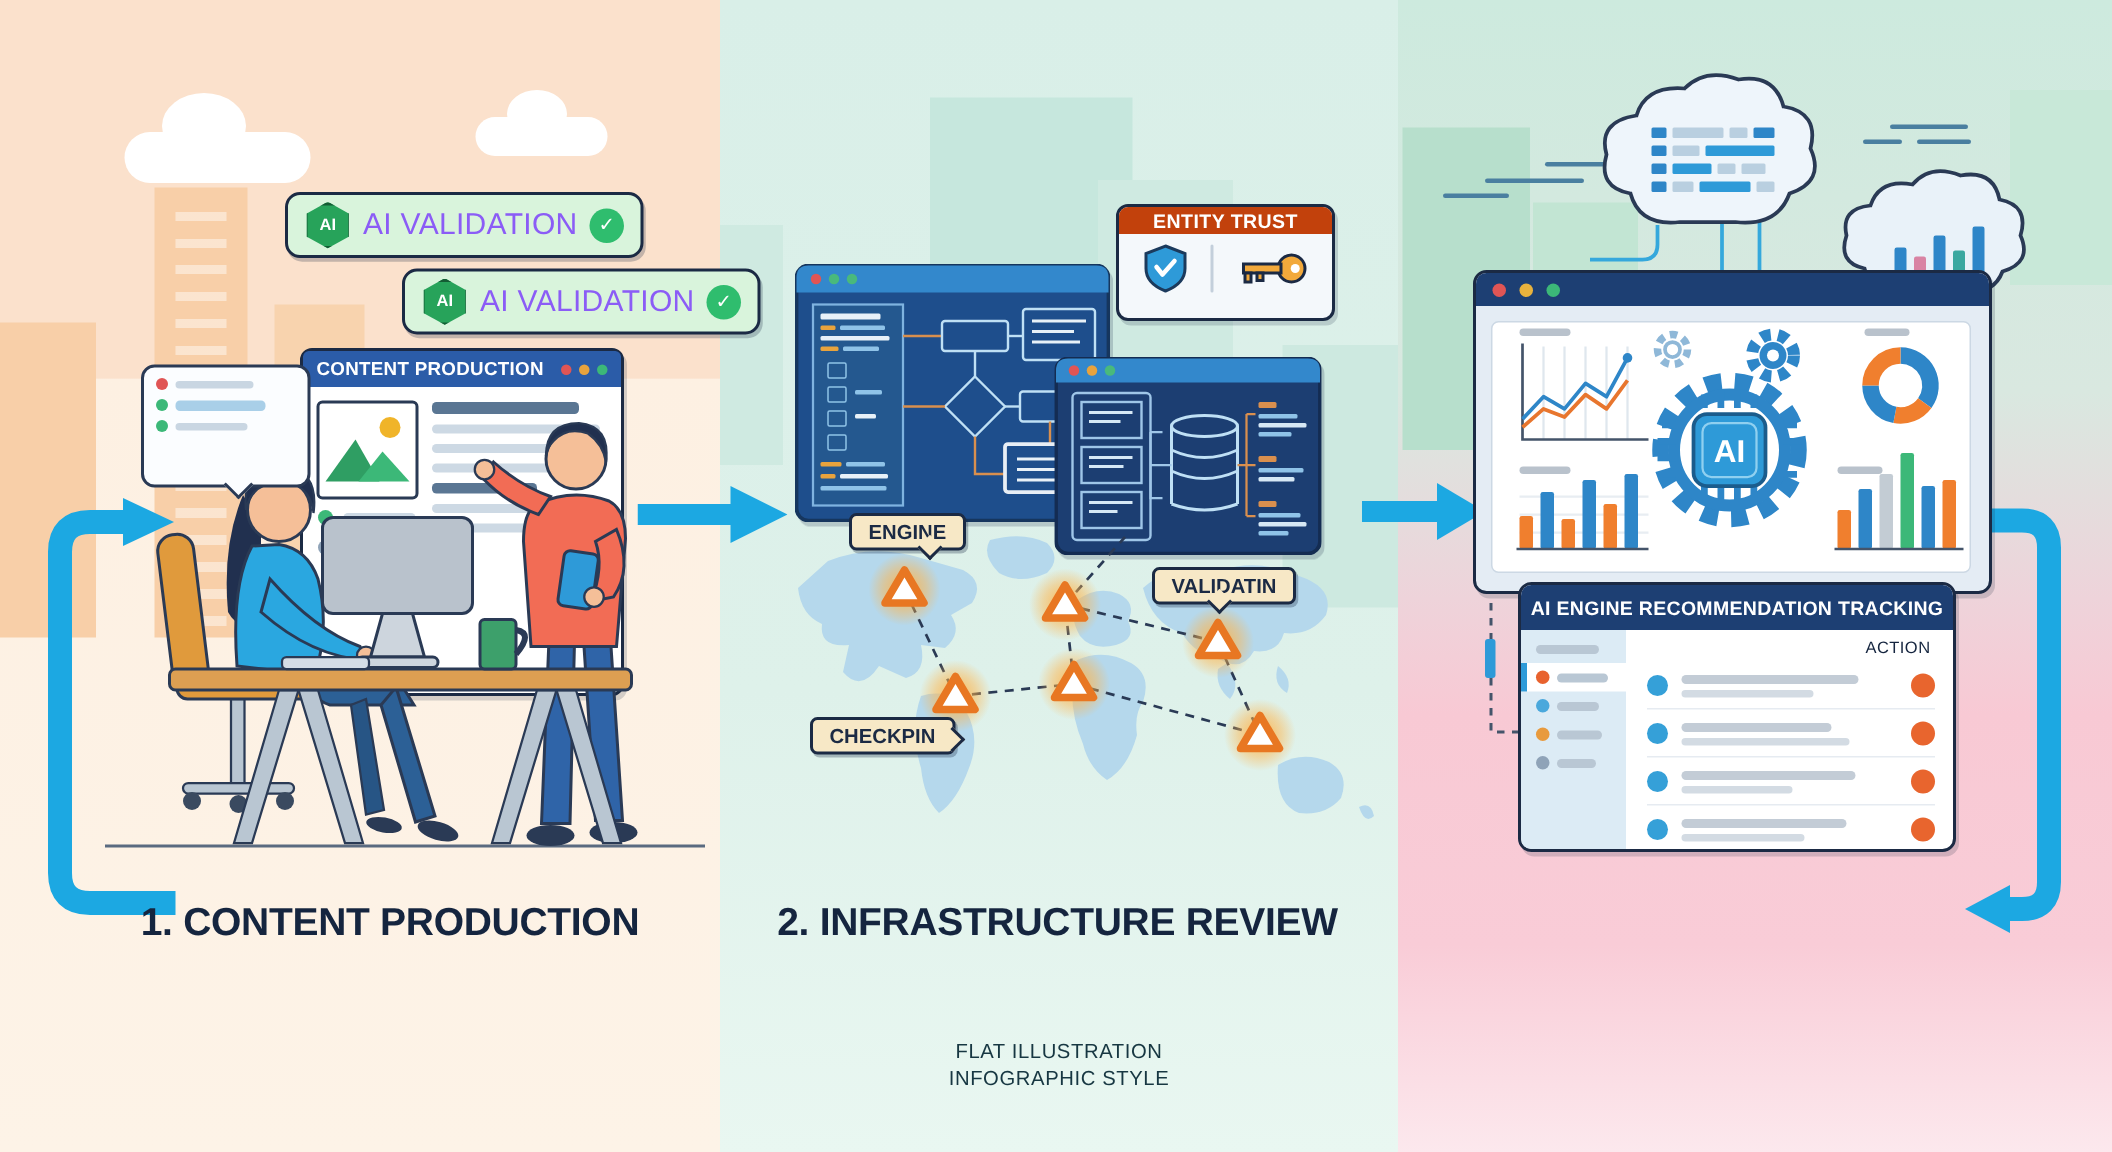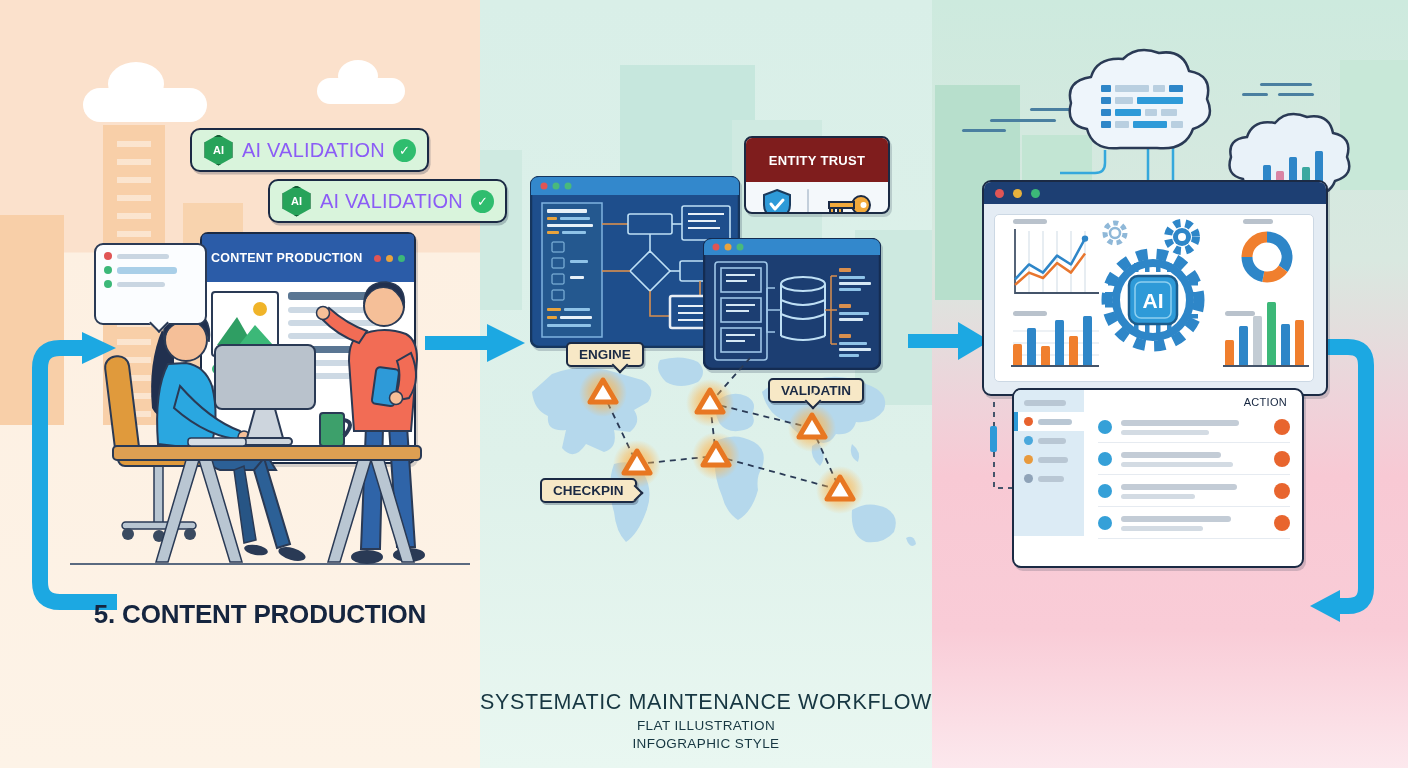--- a/index.html
+++ b/index.html
@@ -25,21 +25,21 @@
   .badge .hex{width:27px;height:27px;background:#27a35a;border:2px solid #145c34;
       clip-path:polygon(50% 0,95% 25%,95% 75%,50% 100%,5% 75%,5% 25%);
       display:flex;align-items:center;justify-content:center;color:#fff;font-weight:700;font-size:11px;}
   .badge .lbl{font-weight:400;font-size:20px;color:#8b5cf6;letter-spacing:.2px;white-space:nowrap;}
   .badge .chk{width:23px;height:23px;border-radius:50%;background:#2fbd6e;color:#fff;
       display:flex;align-items:center;justify-content:center;font-size:13px;font-weight:700;}
   
   .window{position:absolute;background:#fff;border:2.5px solid #1b2a44;border-radius:8px;
       box-shadow:2px 3px 0 rgba(27,42,68,.18);}
   .tbar{display:flex;align-items:center;background:#2b5ca8;height:24px;
-      border-radius:4px 4px 0 0;padding:12px 9px;}
+      border-radius:4px 4px 0 0;padding:0 9px;}
   .tbar .tt{color:#fff;font-weight:700;font-size:12.5px;letter-spacing:.2px;white-space:nowrap;}
   .dot{width:7px;height:7px;border-radius:50%;}
   .bar{border-radius:3px;}
   
   .bubble{position:absolute;left:94px;top:243px;width:93px;height:64px;background:#fbfdff;
       border:2px solid #2a3a55;border-radius:9px;padding:7px 8px;display:flex;flex-direction:column;gap:6px;}
   .bubble .row{display:flex;align-items:center;gap:5px;}
   .bubble .d{width:8px;height:8px;border-radius:50%;}
   .bubble:after{content:"";position:absolute;left:56px;bottom:-7px;width:12px;height:12px;
       background:#fbfdff;border-right:2px solid #2a3a55;border-bottom:2px solid #2a3a55;transform:rotate(45deg);}
@@ -47,21 +47,21 @@
   .maplabel{position:absolute;background:#f7e8c6;border:2px solid #1b2a44;border-radius:5px;
       font-weight:700;font-size:13.5px;color:#1b2a44;padding:3px 11px;white-space:nowrap;
       box-shadow:1.5px 2px 0 rgba(27,42,68,.3);}
   .maplabel:after{content:"";position:absolute;width:10px;height:10px;background:#f7e8c6;transform:rotate(45deg);}
   #lbl-schema:after{bottom:-6px;left:62%;border-right:2px solid #1b2a44;border-bottom:2px solid #1b2a44;}
   #lbl-validatin:after{bottom:-6px;left:40%;border-right:2px solid #1b2a44;border-bottom:2px solid #1b2a44;}
   #lbl-checkpin:after{right:-6px;top:34%;border-right:2px solid #1b2a44;border-top:2px solid #1b2a44;}
   
   .ecard{position:absolute;left:744px;top:136px;width:142px;height:74px;background:#f4f8fb;
       border:2.5px solid #1b2a44;border-radius:8px;overflow:hidden;box-shadow:2px 3px 0 rgba(27,42,68,.18);}
-  .ecard .hd{background:#7f1d1d;height:44px;display:flex;align-items:center;justify-content:center;
+  .ecard .hd{background:#c2410c;height:18px;display:flex;align-items:center;justify-content:center;
       color:#fff;font-weight:700;font-size:13px;letter-spacing:.3px;}
   .ecard .bd{display:flex;align-items:center;justify-content:space-evenly;height:46px;}
   .vdiv{width:2px;height:32px;background:#c3cfdb;border-radius:1px;}
   
   .step{position:absolute;text-align:center;font-weight:700;font-size:26px;color:#15253f;
       letter-spacing:-.2px;white-space:nowrap;}
   .footer{position:absolute;left:470px;top:690px;width:472px;text-align:center;color:#173742;}
   .footer .f1{font-size:21.5px;letter-spacing:.6px;}
   .footer .f2{font-size:13.5px;margin-top:3px;letter-spacing:.4px;}
   
@@ -547,20 +547,21 @@
       </svg>
     </div>
   </div>
 
   <svg class="abs" style="left:982px;top:396px;" width="36" height="140" viewBox="0 0 36 140">
     <path d="M12,6 V92 H30" fill="none" stroke="#44546a" stroke-width="2" stroke-dasharray="5 5"></path>
     <rect x="8" y="30" width="7" height="26" rx="2" fill="#2e9ad8"></rect>
   </svg>
 
   <div class="track">
+    <div class="hd">AI ENGINE RECOMMENDATION TRACKING</div>
     <div class="body">
       <div class="side">
         <div class="bar" style="width:42px;height:6px;background:#b9c7d4;margin:0 0 6px 10px;"></div>
         <div class="sitem sel">
           <div class="d" style="background:#e8622e;"></div>
             <div class="b" style="width:34px;"></div>
         </div>
         <div class="sitem">
           <div class="d" style="background:#4aa8dc;"></div>
             <div class="b" style="width:28px;"></div>
@@ -605,21 +606,21 @@
           <div class="lines">
               <div class="l1" style="width:110px;"></div>
               <div class="l2" style="width:82px;"></div>
             </div>
           <div class="oc"></div>
         </div>
       </div>
     </div>
   </div>
 
-  <div class="step" style="left:60px;top:599px;width:400px;">5. CONTENT PRODUCTION</div>
+  <div class="step" style="left:60px;top:599px;width:400px;">1. CONTENT PRODUCTION</div>
+  <div class="step" style="left:495px;top:599px;width:420px;">2. INFRASTRUCTURE REVIEW</div>
 
   <div class="footer">
-    <div class="f1">SYSTEMATIC MAINTENANCE WORKFLOW</div>
     <div class="f2">FLAT ILLUSTRATION</div>
     <div class="f2">INFOGRAPHIC STYLE</div>
   </div>
 
 </div>
 
 </body></html>

